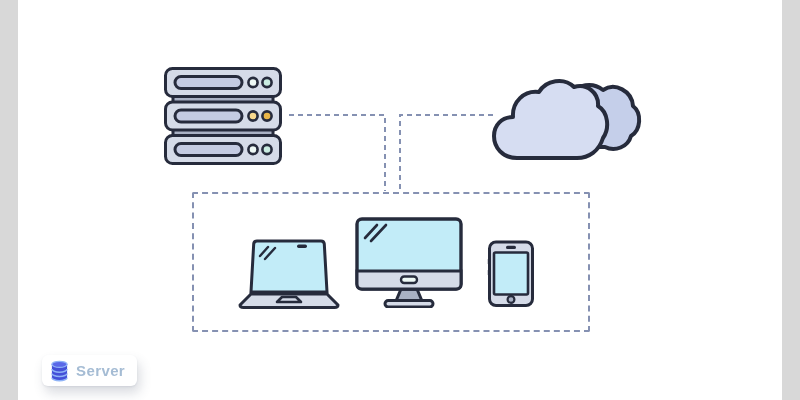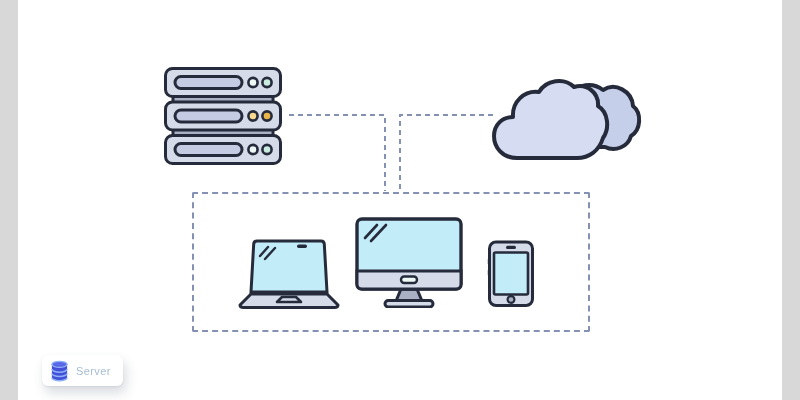--- a/index.html
+++ b/index.html
@@ -17,21 +17,21 @@
     border:2px dashed var(--dash_line,#8591b2);
     box-sizing:border-box;border-radius:2px;
   }
   #server-badge{
     left:42px;top:355px;height:31px;padding:0 12px 0 8px;
     background:#ffffff;border-radius:6px;
     box-shadow:3px 7px 12px rgba(70,80,105,0.20), 0 1px 2px rgba(70,80,105,0.10);
     display:flex;align-items:center;gap:7px;
   }
   #server-badge-label{
-    font-size:11px;font-weight:400;letter-spacing:0.4px;
+    font-size:15px;font-weight:700;letter-spacing:0.4px;
     color:var(--badge_text,#a5bcd4);
   }
   svg{display:block;}
 </style>
 </head>
 <body>
 
 <div id="stage">
 
   <div id="strip-left" class="side-strip"></div>

